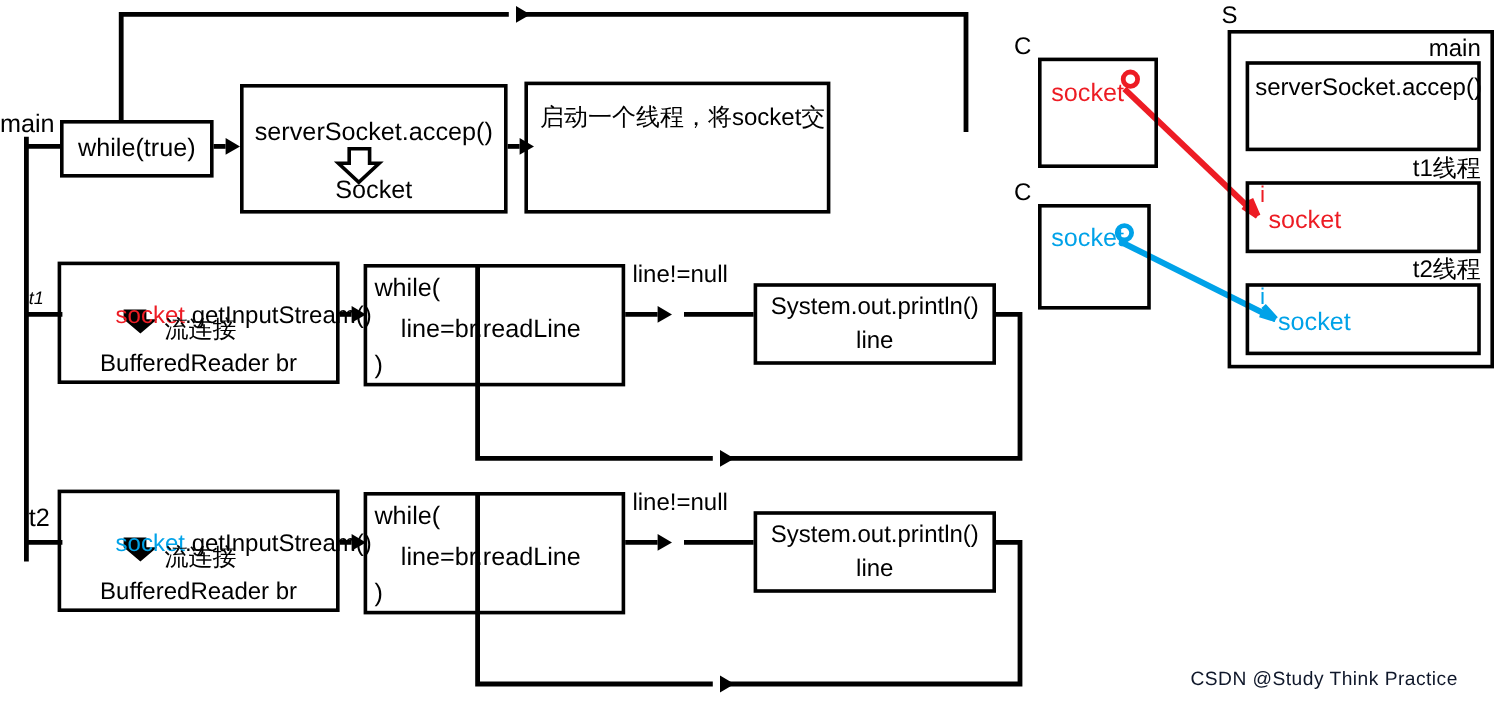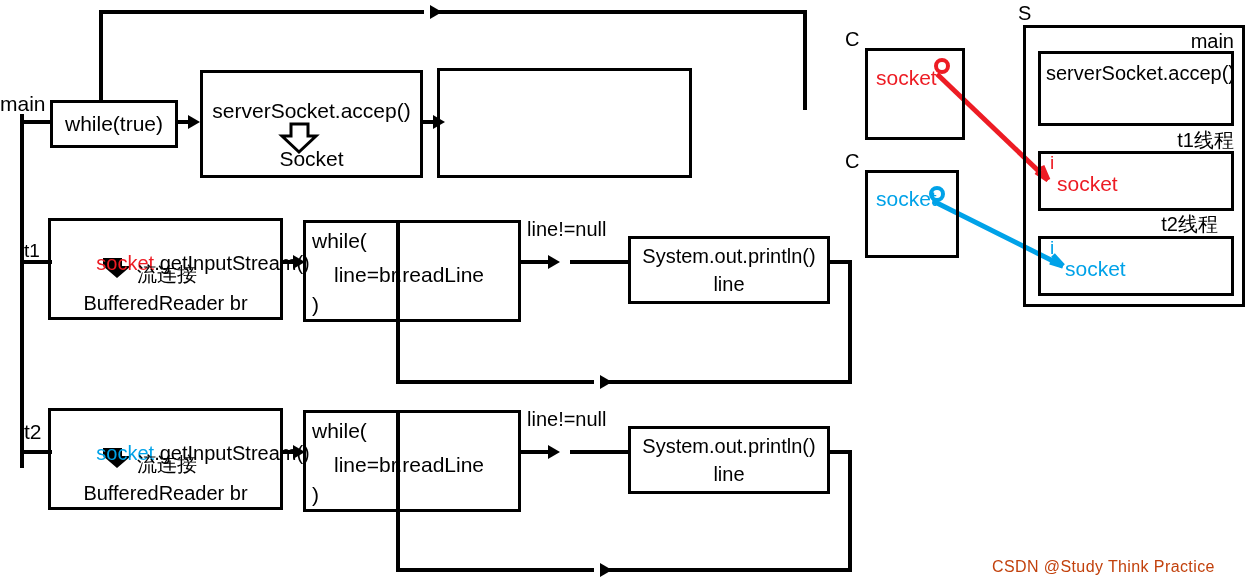--- a/index.html
+++ b/index.html
@@ -5,21 +5,21 @@
   html,body{margin:0;padding:0;background:#ffffff;}
   body{width:1249px;height:588px;overflow:hidden;
        font-family:"Liberation Sans","DejaVu Sans",sans-serif;color:#000;}
   #stage{position:relative;width:1249px;height:588px;background:#fff;}
   #svglayer{position:absolute;left:0;top:0;width:1249px;height:588px;}
   .box{position:absolute;border:3px solid #000;background:transparent;box-sizing:border-box;}
   .lbl{position:absolute;white-space:pre;line-height:1.15;}
   .ctr{display:flex;align-items:center;justify-content:center;text-align:right;}
   .red{color:#ed1c24;}
   .blue{color:#00a2e8;}
-  .wm{position:absolute;color:#c2410c;font-size:16px;letter-spacing:.4px;white-space:nowrap;}
+  .wm{position:absolute;color:#0f172a;font-size:16px;letter-spacing:.4px;white-space:nowrap;}
   .tag{position:absolute;font-size:20px;white-space:nowrap;}
   .boxtext{position:absolute;white-space:pre;}
 </style>
 </head>
 <body>
 
 <div id="stage">
 
   <svg id="svglayer" viewBox="0 0 1249 588">
     <defs>
@@ -82,33 +82,34 @@
     </g>
 
     <g>
       <circle cx="937" cy="194" r="6" fill="none" stroke="#00a2e8" stroke-width="4"></circle>
       <path d="M933,201 L1063,266" stroke="#00a2e8" stroke-width="5" fill="none"></path>
       <path d="M1063,266 L1050,262 M1063,266 L1053,255" stroke="#00a2e8" stroke-width="5" fill="none"></path>
     </g>
   </svg>
 
   <div class="lbl" style="left:0px;top:92px;font-size:21px;">main</div>
-  <div class="lbl" style="left:24px;top:240px;font-size:19px;">t1</div>
+  <div class="lbl" style="left:24px;top:240px;font-size:15px;font-style:italic;">t1</div>
   <div class="lbl" style="left:24px;top:420px;font-size:21px;">t2</div>
 
   <div class="box ctr" style="left:50px;top:100px;width:128px;height:48px;">
     <span style="font-size:21px;">while(true)</span>
   </div>
 
   <div class="box" style="left:200px;top:70px;width:223px;height:108px;">
     <div class="boxtext" style="left:0;right:0;top:26px;text-align:center;font-size:21px;">serverSocket.accep()</div>
     <div class="boxtext" style="left:0;right:0;top:74px;text-align:center;font-size:21px;">Socket</div>
   </div>
 
   <div class="box" style="left:437px;top:68px;width:255px;height:110px;">
+    <div class="boxtext" style="left:10px;top:13px;font-size:20px;">启动一个线程，将socket交</div>
   </div>
 
   <div class="box" style="left:48px;top:218px;width:235px;height:102px;">
     <div class="boxtext" style="left:12px;top:8px;font-size:20px;">
       <span class="red">socket</span><span>.getInputStream()</span>
     </div>
     <div class="boxtext" style="left:86px;top:40px;font-size:20px;">流连接</div>
     <div class="boxtext" style="left:0;right:0;top:71px;text-align:center;font-size:20px;">BufferedReader br</div>
   </div>
 
@@ -163,21 +164,21 @@
     <div class="box" style="left:12px;top:23px;width:196px;height:75px;">
       <div class="boxtext" style="left:5px;top:8px;font-size:20px;">serverSocket.accep()</div>
     </div>
 
     <div class="boxtext" style="right:8px;top:99px;font-size:20px;">t1线程</div>
     <div class="box" style="left:12px;top:123px;width:196px;height:60px;">
       <div class="boxtext red" style="left:9px;top:-2px;font-size:19px;">i</div>
       <div class="boxtext red" style="left:16px;top:18px;font-size:21px;">socket</div>
     </div>
 
-    <div class="boxtext" style="right:24px;top:183px;font-size:20px;">t2线程</div>
+    <div class="boxtext" style="right:8px;top:183px;font-size:20px;">t2线程</div>
     <div class="box" style="left:12px;top:208px;width:196px;height:60px;">
       <div class="boxtext blue" style="left:9px;top:-2px;font-size:19px;">i</div>
       <div class="boxtext blue" style="left:24px;top:18px;font-size:21px;">socket</div>
     </div>
   </div>
 
   <div class="wm" style="left:992px;top:558px;">CSDN @Study Think Practice</div>
 
 </div>
 

